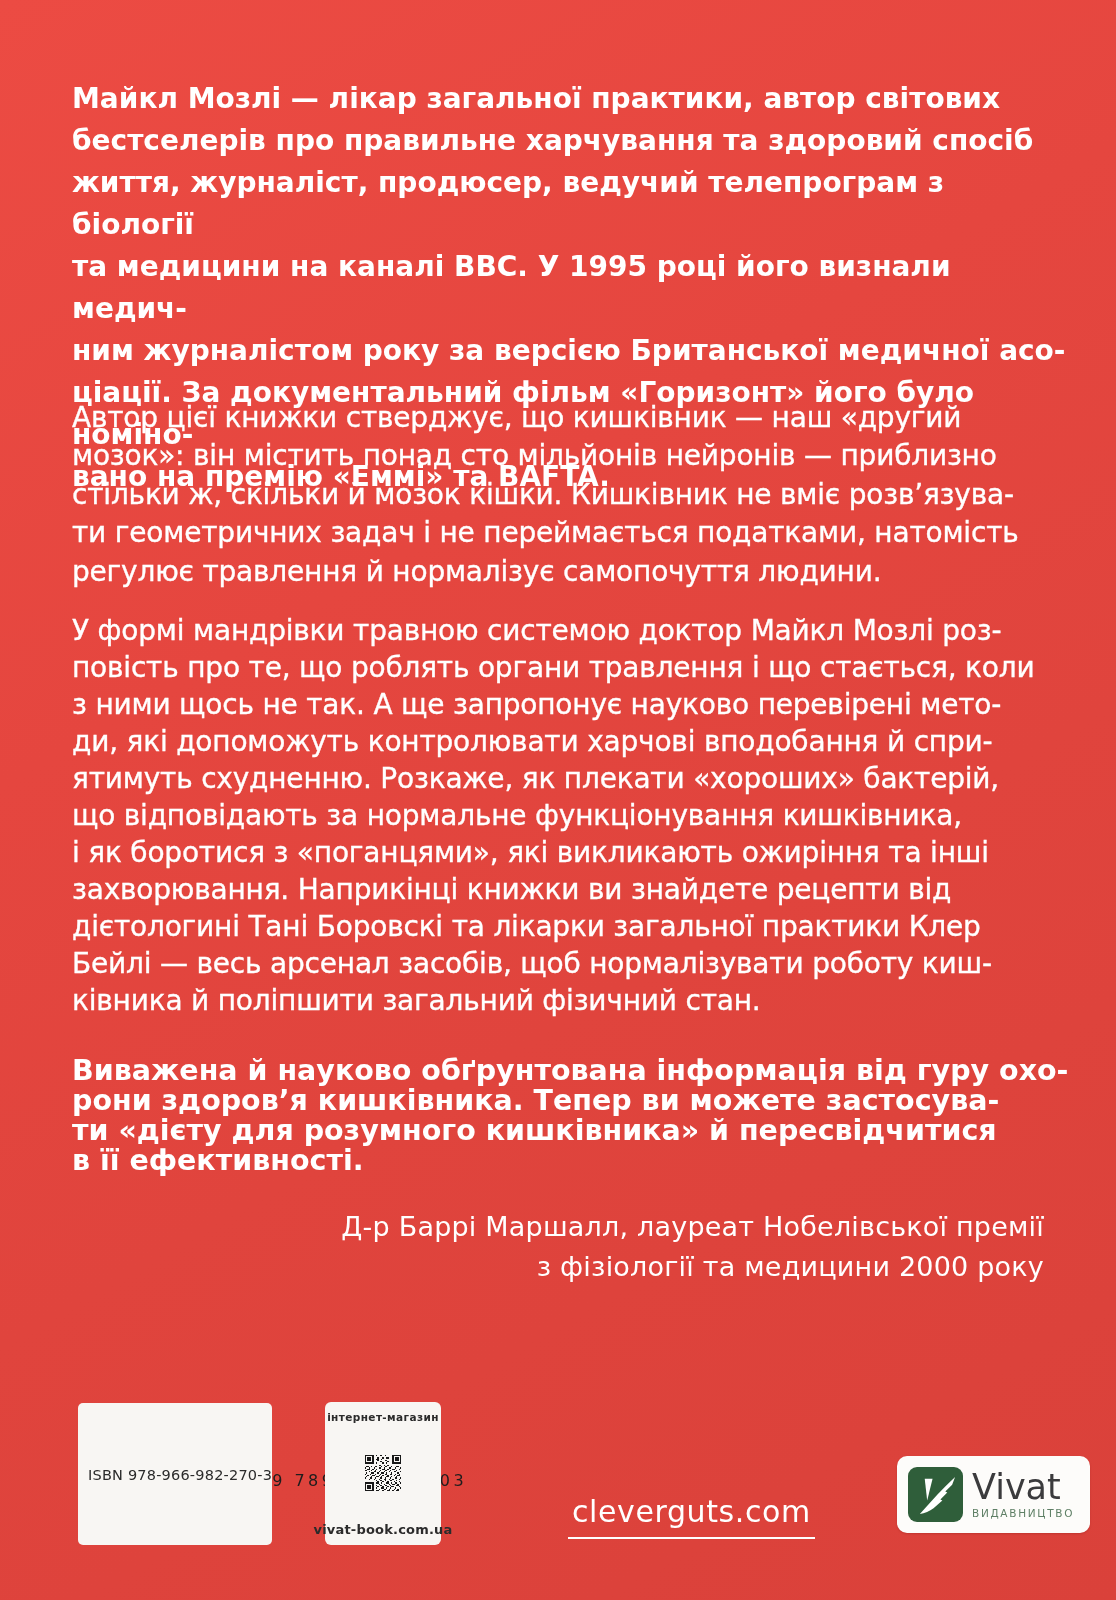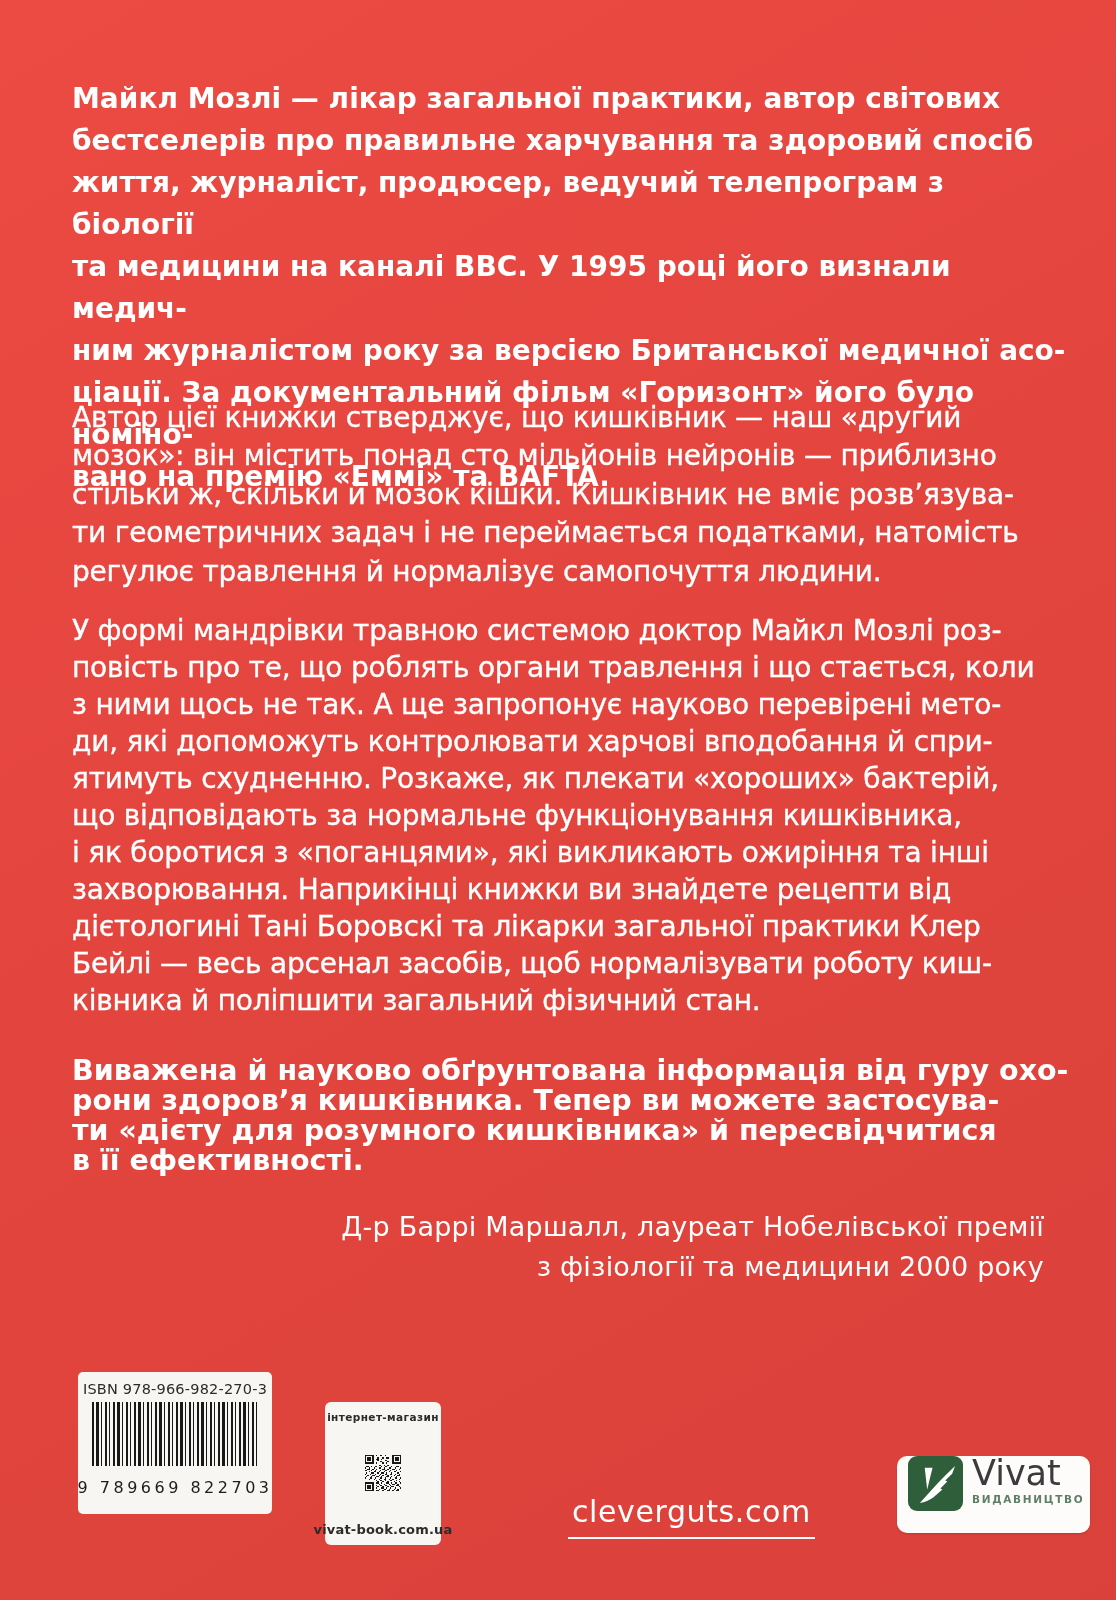--- a/index.html
+++ b/index.html
@@ -23,23 +23,23 @@
   .p-overview{top:612px;line-height:37px;font-weight:400;-webkit-text-stroke:0.35px #ffffff;}
   .p-quote{top:1056px;font-weight:700;line-height:30px;font-size:28.5px;letter-spacing:0px;}
   .p-attrib{
     top:1207px;left:auto;right:72px;width:760px;
     text-align:right;font-weight:400;font-size:27px;line-height:39.5px;
     letter-spacing:0.2px;
   }
 
   
   .isbn-box{
-    position:absolute;left:78px;top:1372px;width:194px;height:142px;
+    position:absolute;left:78px;top:1403px;width:194px;height:142px;
     background:#f8f6f3;border-radius:5px;color:#252525;
-    display:flex;flex-direction:column;align-items:center;
+    display:flex;flex-direction:row;align-items:center;
     padding:9px 10px 8px;box-sizing:border-box;
   }
   .isbn-label{font-size:14.5px;letter-spacing:0.2px;white-space:nowrap;color:#2b2b2b;}
   .barcode{
     width:166px;height:64px;margin-top:5px;
     background:repeating-linear-gradient(90deg,
       #181818 0 2px, transparent 2px 4px,
       #181818 4px 7px, transparent 7px 9px,
       #181818 9px 10px, transparent 10px 13px,
       #181818 13px 15px, transparent 15px 17px,
@@ -65,33 +65,33 @@
     display:inline-block;
     font-size:30px;letter-spacing:0.6px;color:#ffffff;
     padding:0 4px 8px 4px;
     border-bottom:2px solid #ffffff;
     margin-left:15px;
   }
 
   .publisher{
     position:absolute;left:897px;top:1456px;width:193px;height:77px;
     background:#fdfcfa;border-radius:10px;
-    display:flex;gap:9px;
+    display:flex;align-items:center;gap:9px;
     padding:0 11px;box-sizing:border-box;
     box-shadow:0 1px 2px rgba(120,20,15,.25);
   }
   .pub-icon{
     width:55px;height:55px;flex:0 0 auto;
     background:#2f5e3a;border-radius:9px;
     display:flex;align-items:center;justify-content:center;
   }
   .pub-icon svg{width:47px;height:47px;}
   .pub-text{display:flex;flex-direction:column;align-items:flex-start;}
   .pub-name{font-size:35px;line-height:1.02;color:#3b3b3d;font-weight:400;}
-  .pub-sub{font-size:10.5px;color:#5e7f65;letter-spacing:1.7px;margin-top:1px;font-weight:700;}
+  .pub-sub{font-size:10.5px;color:#5e7f65;letter-spacing:1.7px;margin-top:1px;font-weight:400;}
 </style>
 </head>
 <body>
 
 <div class="cover">
 
   <p class="para p-bio"><strong>Майкл Мозлі</strong><span> — лікар загальної практики, автор світових
 бестселерів про правильне харчування та здоровий спосіб
 життя, журналіст, продюсер, ведучий телепрограм з біології
 та медицини на каналі BBC. У 1995 році його визнали медич-

